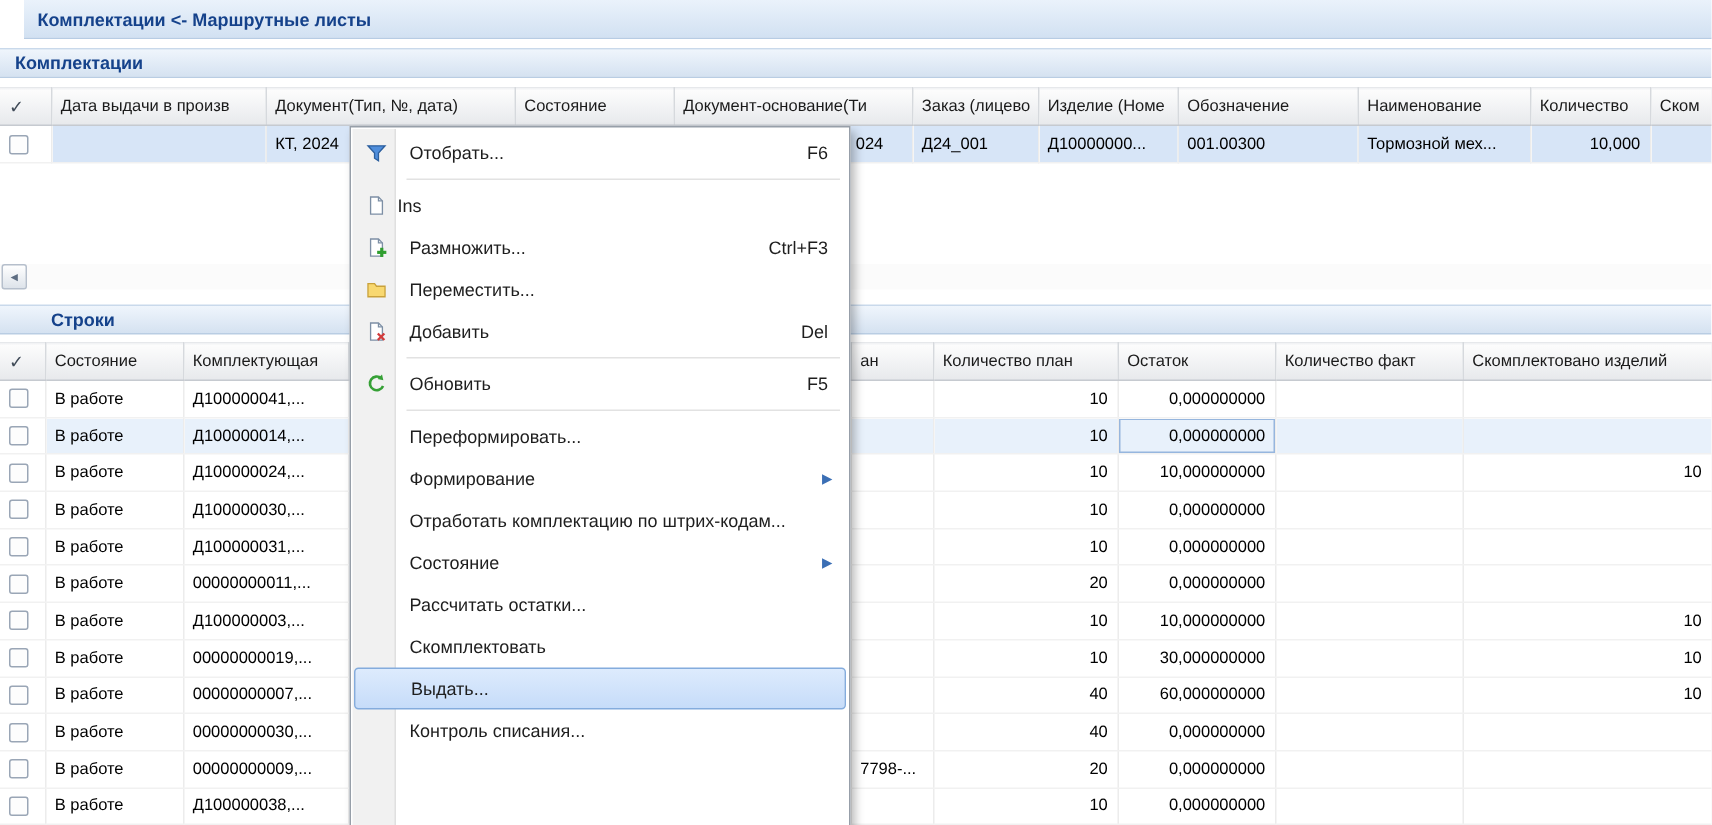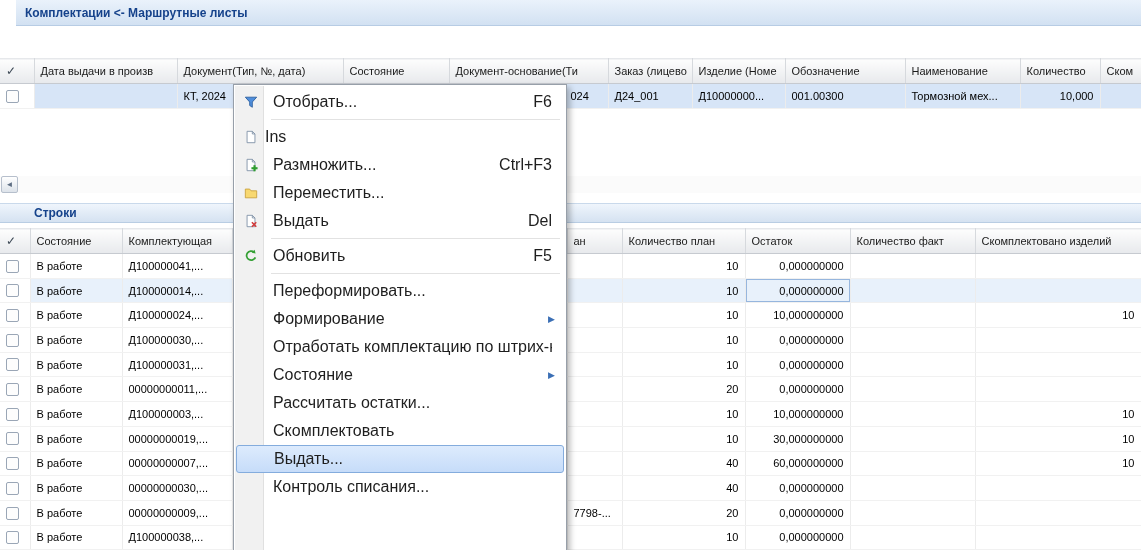--- a/index.html
+++ b/index.html
@@ -76,21 +76,21 @@
     background:#ffffff;border:1px solid #979fa9;
     box-shadow:3px 3px 6px rgba(0,0,0,.28);
     padding:3px 1px;z-index:10;
   }
   .menu-gutter{
     position:absolute;left:1px;top:1px;bottom:1px;width:28px;
     background:#f1f1f1;border-right:1px solid #e0e0e0;
   }
   .menu-item{
     position:relative;height:28px;display:flex;align-items:center;
-    font-size:16px;color:#1e1e1e;cursor:default;margin:0 1px;
+    font-size:12px;color:#1e1e1e;cursor:default;margin:0 1px;
   }
   .menu-item .mi-icon{width:29px;flex:none;display:flex;align-items:center;justify-content:center;}
   .menu-item .mi-label{flex:1;padding-left:8px;white-space:nowrap;overflow:hidden;}
   .menu-item .mi-shortcut{padding-right:12px;white-space:nowrap;}
   .menu-item.bold .mi-label,.menu-item.bold .mi-shortcut{font-weight:bold;}
   .menu-item.highlight{
     background:linear-gradient(#ddebfd,#c6dcf9);
     border:1px solid #84acdd;border-radius:3px;height:26px;
   }
   .mi-arrow{width:16px;flex:none;color:#3b6fb5;font-size:9px;text-align:left;}
@@ -102,20 +102,23 @@
 </style>
 </head>
 <body>
 
 <div id="app">
 
   <div class="titlebar">
     <span>Комплектации &lt;- Маршрутные листы</span>
   </div>
 
+  <div class="section-hdr" id="sec-top">
+    <span>Комплектации</span>
+  </div>
 
   <table class="grid" id="grid1">
     <colgroup>
       <col style="width:34px">
         <col style="width:143px">
         <col style="width:166px">
         <col style="width:106px">
       <col style="width:159px">
         <col style="width:84px">
         <col style="width:93px">
@@ -375,21 +378,21 @@
     </div>
 
     <div class="menu-item">
       <span class="mi-icon">
         <svg width="14" height="14" viewBox="0 0 16 16">
             <path d="M3.5 1.5h6l3 3v10h-9z" fill="#ffffff" stroke="#7d8fa5"></path>
             <path d="M9.5 1.5v3h3" fill="none" stroke="#7d8fa5"></path>
             <path d="M9 9.5l5 5M14 9.5l-5 5" stroke="#d23b3b" stroke-width="1.8"></path>
           </svg>
       </span>
-      <span class="mi-label">Выдать</span>
+      <span class="mi-label">Добавить</span>
       <span class="mi-shortcut">Del</span>
     </div>
 
     <div class="menu-sep"></div>
 
     <div class="menu-item">
       <span class="mi-icon">
         <svg width="14" height="14" viewBox="0 0 16 16">
             <path d="M13 9.5A5.2 5.2 0 1 1 11.6 3.6" fill="none" stroke="#35a035" stroke-width="2"></path>
             <path d="M12.2 0.8l1 4.4-4.4-1z" fill="#35a035"></path>

